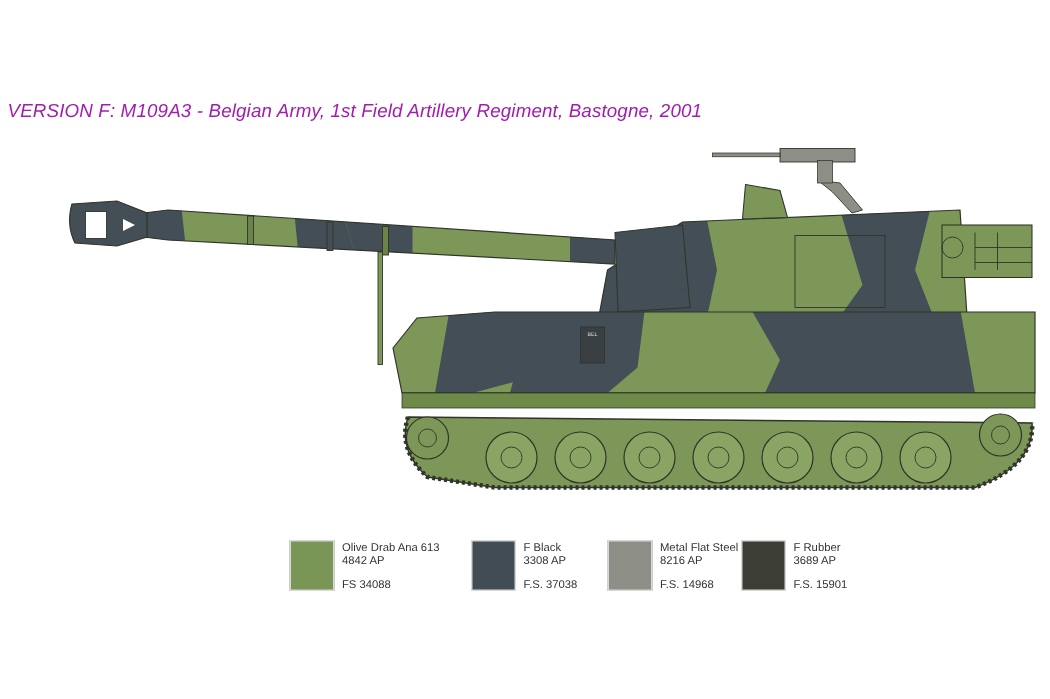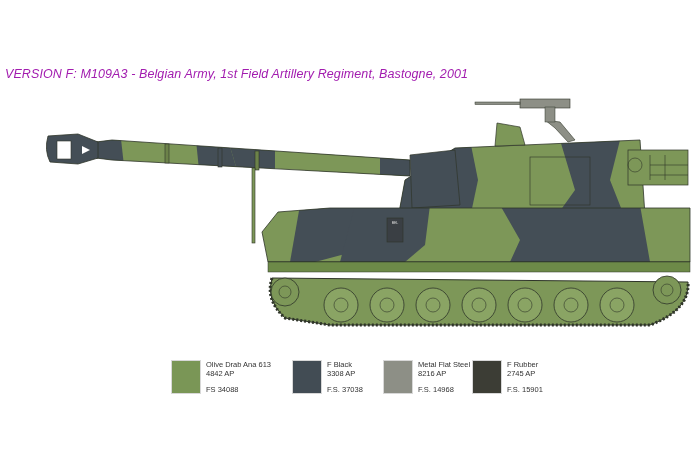--- a/index.html
+++ b/index.html
@@ -1,20 +1,20 @@
 <!DOCTYPE html>
 <html><head>
 <meta charset="utf-8">
 <style>
   html,body{margin:0;padding:0;background:#ffffff;}
   body{width:700px;height:466px;position:relative;overflow:hidden;font-family:"Liberation Sans",sans-serif;}
   .title{position:absolute;left:5px;top:67px;font-size:12.5px;font-style:italic;color:#a21caf;letter-spacing:0.1px;white-space:nowrap;}
   .vehicle{position:absolute;left:0;top:90px;width:700px;height:250px;}
   .legend{position:absolute;top:358px;left:0;width:700px;height:40px;}
-  .swatch-item{position:absolute;top:0;height:40px;}
+  .swatch-item{position:absolute;top:0;height:40px;margin-left:22px;}
   .swatch{position:absolute;left:0;top:2px;width:30px;height:34px;border:1px solid #d8d8d8;box-sizing:border-box;}
   .sw-name{position:absolute;left:35px;top:2px;font-size:7.5px;color:#333;white-space:nowrap;line-height:9px;}
   .sw-code{position:absolute;left:35px;top:11px;font-size:7.5px;color:#333;white-space:nowrap;line-height:9px;}
   .sw-fs{position:absolute;left:35px;top:27px;font-size:7.5px;color:#333;white-space:nowrap;line-height:9px;}
 </style>
 </head>
 <body>
 
 <div class="title">VERSION F: M109A3 - Belgian Army, 1st Field Artillery Regiment, Bastogne, 2001</div>
 
@@ -138,16 +138,16 @@
   </div>
   <div class="swatch-item" style="left:383px;width:110px;">
     <div class="swatch" style="background:#8d8f86;"></div>
     <div class="sw-name">Metal Flat Steel</div>
     <div class="sw-code">8216 AP</div>
     <div class="sw-fs">F.S. 14968</div>
   </div>
   <div class="swatch-item" style="left:472px;width:110px;text-align:right;">
     <div class="swatch" style="background:#3c3d35;"></div>
     <div class="sw-name">F Rubber</div>
-    <div class="sw-code">2745 AP</div>
+    <div class="sw-code">3689 AP</div>
     <div class="sw-fs">F.S. 15901</div>
   </div>
 </div>
 
 </body></html>

